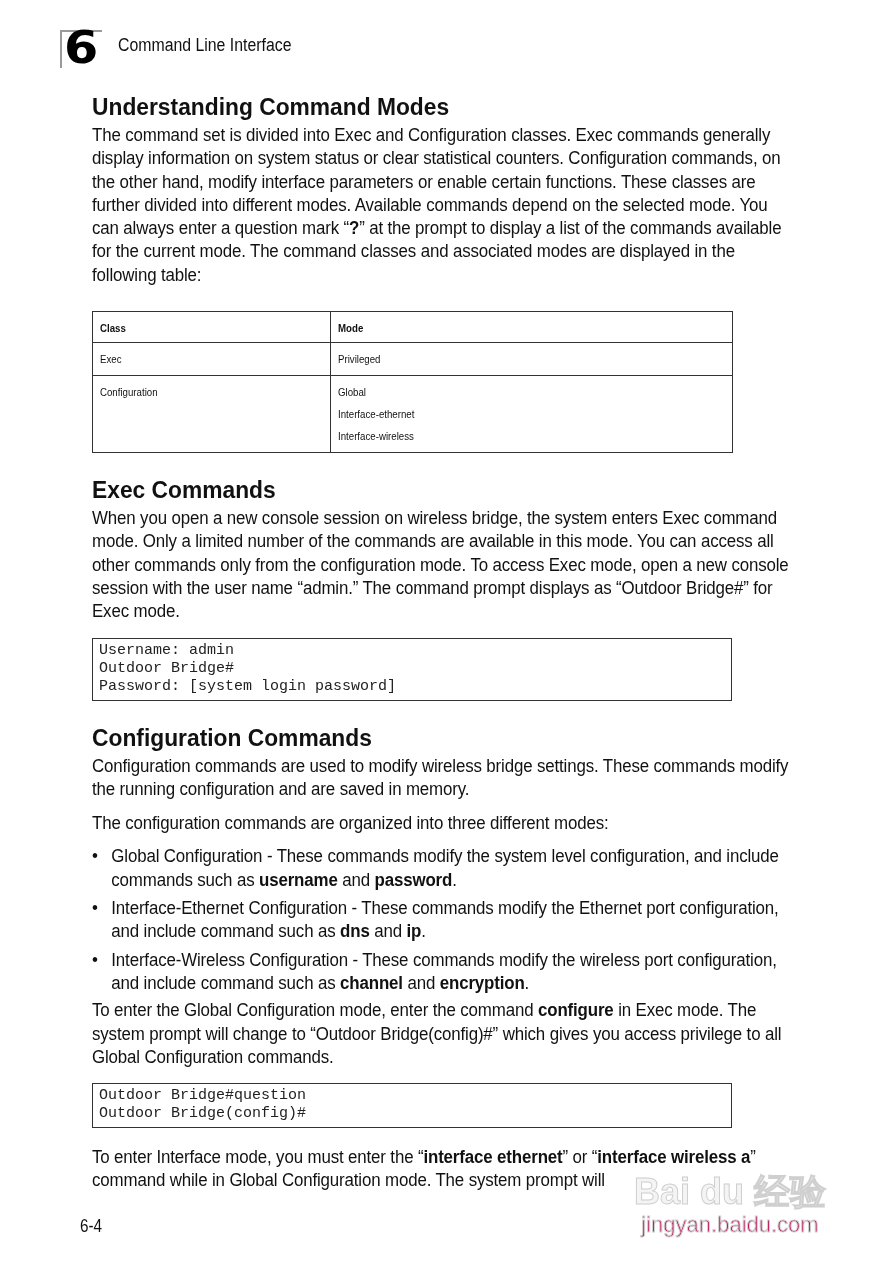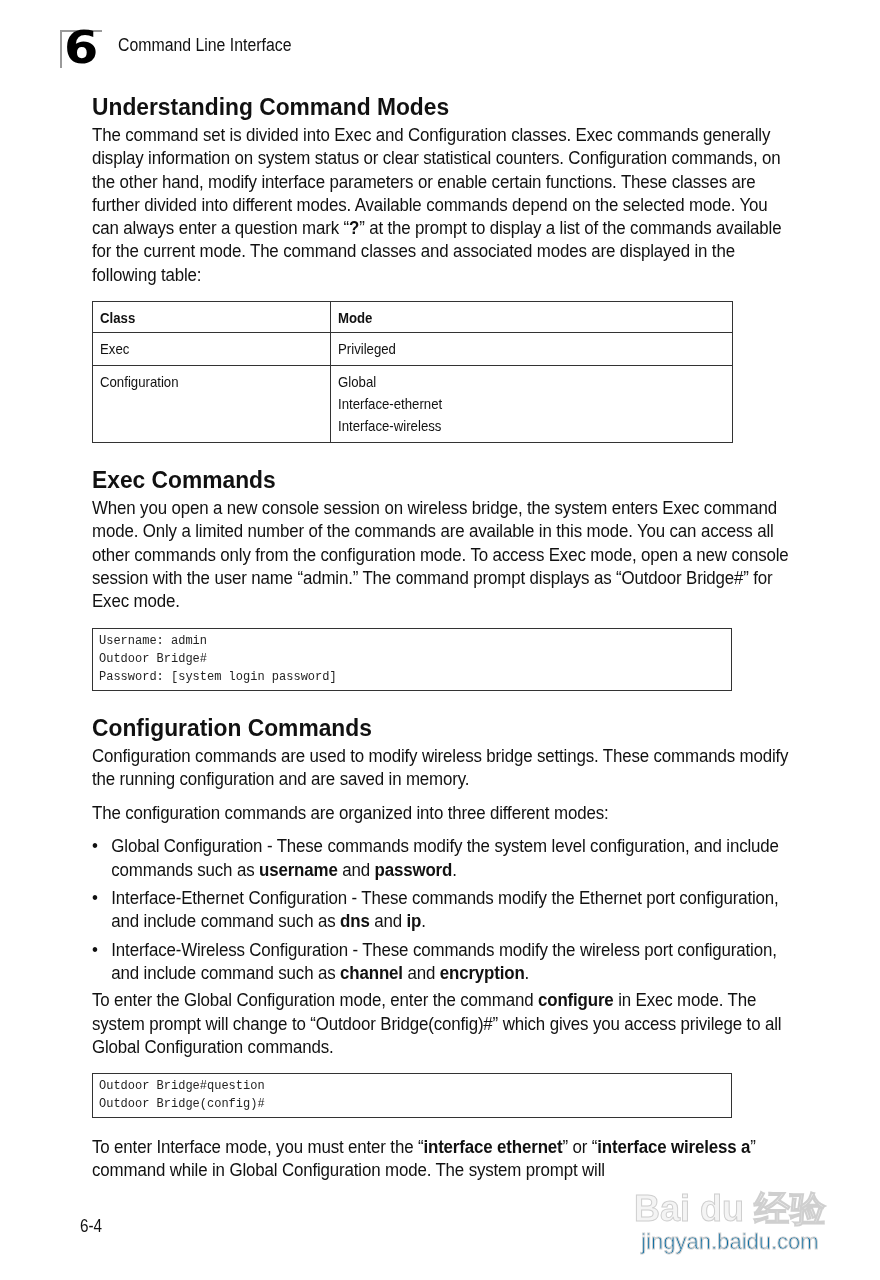--- a/index.html
+++ b/index.html
@@ -25,53 +25,53 @@
   h2 {
     margin: 0; font-size: 23.5px; font-weight: bold; line-height: 34px; color: #111;
     transform: scaleX(0.97); transform-origin: left top;
   }
   p {
     margin: 0; font-size: 17.5px; line-height: 23.3px; color: #111;
     letter-spacing: -0.15px;
   }
   .narrow { transform: scaleX(0.965); transform-origin: left top; width: 725px; }
   table.modes {
-    border-collapse: collapse; width: 641px; margin-top: 14px; margin-bottom: 0;
-    font-size: 15px; color: #111;
+    border-collapse: collapse; width: 641px; margin-top: 24px; margin-bottom: 0;
+    font-size: 11px; color: #111;
   }
   table.modes td, table.modes th {
     border: 1px solid #333; text-align: left; vertical-align: top;
     padding: 5px 7px 5px 7px; line-height: 22px; font-weight: normal;
   }
   table.modes th { font-weight: bold; padding-top: 5px; padding-bottom: 3px; }
   table.modes .col1 { width: 223px; }
   .cellline { display: block; transform: scaleX(0.88); transform-origin: left top; white-space: nowrap; }
   .code {
     border: 1px solid #333; width: 626px; margin-top: 14px;
     padding: 3px 6px 4px 6px;
-    font-family: "Liberation Mono", monospace; font-size: 12px; line-height: 18px; color: #222;
+    font-family: "Liberation Mono", monospace; font-size: 15px; line-height: 18px; color: #222;
   }
   .code div { white-space: pre; }
   ul.bullets { list-style: none; margin: 10px 0 0 0; padding: 0; }
   ul.bullets li {
     position: relative; padding-left: 20px; font-size: 17.5px; line-height: 23.3px;
     margin-bottom: 5px; letter-spacing: -0.15px;
   }
   ul.bullets li .dot { position: absolute; left: 0; top: 0; }
   b { font-weight: bold; }
   .page-number {
     position: absolute; left: 80px; top: 1216px; font-size: 18px; color: #111;
     transform: scaleX(0.85); transform-origin: left top;
   }
   .watermark {
     position: absolute; left: 625px; top: 1172px; width: 210px; height: 80px;
     color: #e4e4e4; font-family: "Liberation Sans", sans-serif; text-align: center;
   }
-  .watermark .wm-logo { font-size: 36px; font-weight: bold; line-height: 40px; -webkit-text-stroke: 1px #cfcfcf; color: #f4f4f4; margin-top: 17px; }
-  .watermark .wm-url { font-size: 22px; line-height: 26px; -webkit-text-stroke: 1px #d2d2d2; color: #0369a1; }
+  .watermark .wm-logo { font-size: 36px; font-weight: bold; line-height: 40px; -webkit-text-stroke: 1px #cfcfcf; color: #f4f4f4; }
+  .watermark .wm-url { font-size: 22px; line-height: 26px; -webkit-text-stroke: 1px #d2d2d2; color: #be185d; }
 </style>
 </head>
 <body>
 
 <div class="chapter-box"></div>
 <div class="chapter-num">6</div>
 <div class="chapter-title">Command Line Interface</div>
 
 <div class="content">
 

